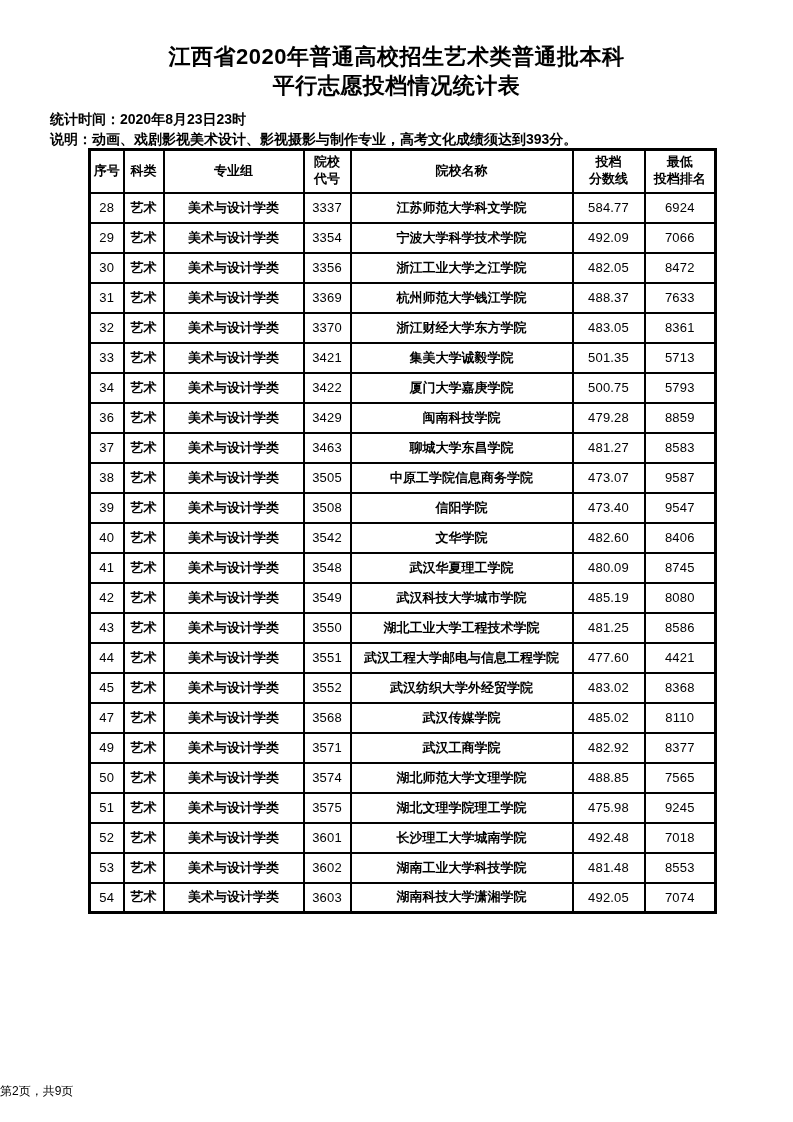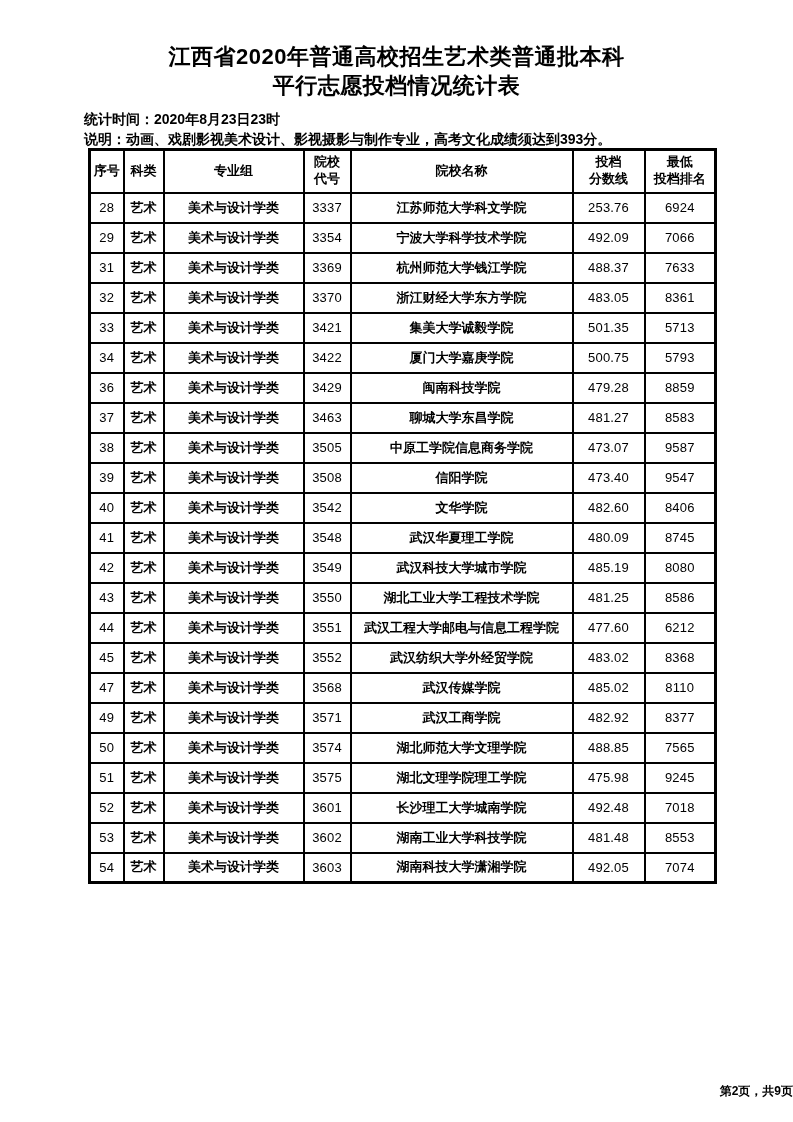--- a/index.html
+++ b/index.html
@@ -15,21 +15,21 @@
   }
   .doc-title {
     padding-top: 42px;
     text-align: center;
     font-size: 22px;
     font-weight: 700;
     line-height: 1.32;
     letter-spacing: 0.5px;
   }
   .meta {
-    margin: 9px 78px 0 84px;
+    margin: 9px 78px 0 50px;
     font-size: 14px;
     font-weight: 700;
     line-height: 1.45;
   }
   .meta div { white-space: nowrap; }
   table.stats {
     position: absolute;
     left: 88px;
     top: 148px;
     width: 626px;
@@ -59,23 +59,23 @@
     vertical-align: middle;
     white-space: nowrap;
   }
   td.cjk { font-weight: 700; }
   td.num { font-weight: 400; letter-spacing: 0.2px; }
   td.left { text-align: left; padding-left: 5px; border-radius: 14px; }
   .footer {
     position: absolute;
     left: 0; right: 0;
     top: 1083px;
-    text-align: right;
+    text-align: left;
     font-size: 12px;
-    font-weight: 700;
+    font-weight: 400;
   }
 </style>
 </head>
 <body>
 
 <div class="page">
 
   <div class="doc-title">
     <div>江西省2020年普通高校招生艺术类普通批本科</div>
     <div>平行志愿投档情况统计表</div>
@@ -110,33 +110,42 @@
 投档排名</th>
       </tr>
     </thead>
     <tbody id="table-body">
         <tr>
       <td class="num">28</td>
       <td class="cjk">艺术</td>
       <td class="cjk left">美术与设计学类</td>
       <td class="num">3337</td>
       <td class="cjk left">江苏师范大学科文学院</td>
-      <td class="num">253.76</td>
+      <td class="num">584.77</td>
       <td class="num">6924</td>
     </tr>
         <tr>
       <td class="num">29</td>
       <td class="cjk">艺术</td>
       <td class="cjk left">美术与设计学类</td>
       <td class="num">3354</td>
       <td class="cjk left">宁波大学科学技术学院</td>
       <td class="num">492.09</td>
       <td class="num">7066</td>
     </tr>
         <tr>
+      <td class="num">30</td>
+      <td class="cjk">艺术</td>
+      <td class="cjk left">美术与设计学类</td>
+      <td class="num">3356</td>
+      <td class="cjk left">浙江工业大学之江学院</td>
+      <td class="num">482.05</td>
+      <td class="num">8472</td>
+    </tr>
+        <tr>
       <td class="num">31</td>
       <td class="cjk">艺术</td>
       <td class="cjk left">美术与设计学类</td>
       <td class="num">3369</td>
       <td class="cjk left">杭州师范大学钱江学院</td>
       <td class="num">488.37</td>
       <td class="num">7633</td>
     </tr>
         <tr>
       <td class="num">32</td>
@@ -237,21 +246,21 @@
       <td class="num">481.25</td>
       <td class="num">8586</td>
     </tr>
         <tr>
       <td class="num">44</td>
       <td class="cjk">艺术</td>
       <td class="cjk left">美术与设计学类</td>
       <td class="num">3551</td>
       <td class="cjk left">武汉工程大学邮电与信息工程学院</td>
       <td class="num">477.60</td>
-      <td class="num">6212</td>
+      <td class="num">4421</td>
     </tr>
         <tr>
       <td class="num">45</td>
       <td class="cjk">艺术</td>
       <td class="cjk left">美术与设计学类</td>
       <td class="num">3552</td>
       <td class="cjk left">武汉纺织大学外经贸学院</td>
       <td class="num">483.02</td>
       <td class="num">8368</td>
     </tr>

